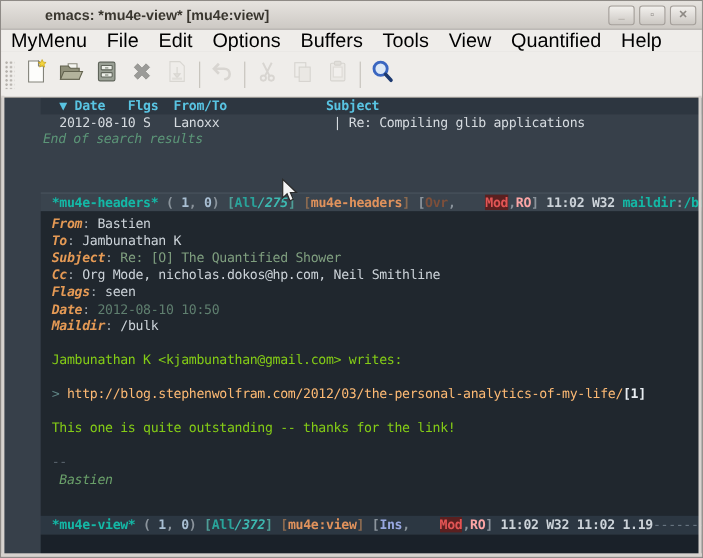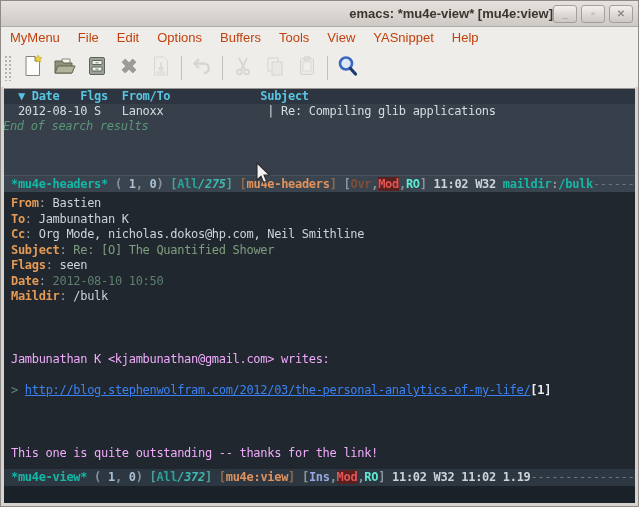--- a/index.html
+++ b/index.html
@@ -3,67 +3,67 @@
 <meta charset="utf-8">
 <style>
   html,body{margin:0;padding:0;}
   body{width:639px;height:507px;position:relative;overflow:hidden;
        font-family:"Liberation Sans",sans-serif;background:#555;}
   .frame{position:absolute;inset:0;background:#d7d3cf;border:1px solid #8e8a86;
          box-sizing:border-box;display:flex;flex-direction:column;}
   
   .titlebar{height:25px;flex:0 0 25px;background:linear-gradient(#e6e3df,#cdc9c4);
             border-bottom:1px solid #b0aca8;display:flex;align-items:center;position:relative;}
-  .title{flex:1;text-align:right;font-weight:bold;font-size:13px;color:#39362f;padding-left:60px;}
+  .title{flex:1;text-align:left;font-weight:bold;font-size:13px;color:#39362f;padding-left:40px;}
   .winbtns{display:flex;gap:4px;margin-right:5px;}
   .winbtn{width:22px;height:16px;border:1px solid #a49f9a;border-radius:3px;
           background:linear-gradient(#f2f0ed,#ccc8c3);color:#8e8a85;font-size:10px;
           font-weight:bold;display:flex;align-items:center;justify-content:center;line-height:1;}
   
   .menubar{height:20px;flex:0 0 20px;background:#efedeA;display:flex;align-items:center;
            padding-left:9px;gap:0;}
-  .menuitem{font-size:13px;color:#c2410c;padding:2px 9px;}
+  .menuitem{font-size:18px;color:#000000;padding:2px 9px;}
   .menuitem:first-child{padding-left:0;}
   
   .toolbar{height:41px;flex:0 0 41px;background:#efedeA;display:flex;align-items:center;
            border-bottom:1px solid #9a968f;}
   .grip{width:9px;height:26px;margin:0 4px 0 3px;
         background-image:radial-gradient(circle,#b5b1ac 1px,transparent 1.2px);
         background-size:4px 4px;}
   .tbtn{width:32px;height:30px;display:flex;align-items:center;justify-content:center;}
   .tsep{width:1px;height:24px;background:#c4c0ba;margin:0 4px;}
   
-  .mono{font-family:"DejaVu Sans Mono","Liberation Mono",monospace;font-size:12px;letter-spacing:-0.3px;}
+  .mono{font-family:"DejaVu Sans Mono","Liberation Mono",monospace;font-size:12px;letter-spacing:-0.3px;padding-left:36px;}
   .emacs{flex:1;display:flex;flex-direction:column;background:#37404a;overflow:hidden;position:relative;}
   .hline{height:15px;line-height:15px;background:#2d3640;color:#59c4e2;font-weight:bold;
          white-space:pre;padding-left:10px;}
   .hrow{height:15px;line-height:15px;color:#d6dbe0;white-space:pre;padding-left:10px;position:relative;}
   .hrow.sel{background:#1f2730;color:#ffffff;font-weight:bold;text-decoration:underline;}
   .eos{height:15px;line-height:15px;font-style:italic;color:#5c9678;white-space:pre;padding-left:2px;}
   .hfill{flex:0 0 41px;}
   .fringe-mark{position:absolute;left:2px;top:1px;width:6px;height:12px;
                border:1px solid #aab2ba;text-decoration:none;}
   
   .modeline{height:17px;line-height:17px;white-space:nowrap;overflow:hidden;
             font-weight:bold;padding-left:10px;}
   .ml-top{background:#3a444e;border-top:1px solid #49535d;box-sizing:border-box;}
   .ml-bot{background:#2c3742;}
   .t-teal{color:#14b8a6;} .t-dim{color:#8b949c;} .t-num{color:#a9bfd3;}
   .t-allb{color:#29a39a;text-align:center;} .t-all{color:#3db8b0;font-style:italic;} .t-tealdim{color:#4e9e97;}
   .t-orange{color:#e0925c;} .t-obr{color:#8a6a50;}
   .t-ovr{color:#7d4f3a;} .t-ins{color:#98a7e0;}
-  .t-mod{color:#e25555;background:#5a2020;} .t-ro{color:#5eead4;}
+  .t-mod{color:#e25555;background:#5a2020;margin-left:27px;} .t-ro{color:#fca5a5;}
   .t-light{color:#ccd3d9;} .t-dash{color:#6b7884;font-weight:normal;}
   
   .view{flex:1;background:#20272e;padding:4px 0 0 10px;overflow:hidden;}
   .vline{height:15.5px;line-height:15.5px;white-space:pre;}
-  .lbl{color:#e59a55;font-weight:bold;} .colon{color:#9aa2a8;}
+  .lbl{color:#e59a55;font-weight:bold;font-style:italic;} .colon{color:#9aa2a8;}
   .val{color:#ccd3d9;} .val-subj{color:#7f9f7f;} .val-date{color:#5f7f6f;}
-  .body-text{color:#f0abfc;margin-top:32px;} .quote{color:#5f8585;}
-  .link{color:#3b82f6;text-decoration:underline;} .linkref{color:#e8edf1;font-weight:bold;}
+  .body-text{color:#84cc16;} .quote{color:#5f8585;}
+  .link{color:#fdba74;} .linkref{color:#e8edf1;font-weight:bold;}
   .sigsep{color:#5a646e;} .sig{color:#6aa06a;font-style:italic;}
   .echo{height:17px;flex:0 0 17px;background:#1a2129;}
   .bottompad{height:3px;flex:0 0 3px;background:#d7d3cf;}
   .sidepad{position:absolute;top:87px;bottom:3px;width:3px;background:#d7d3cf;z-index:5;}
   .cursor{position:absolute;left:256px;top:162px;z-index:9;}
 </style>
 </head>
 <body>
 
 <div class="frame">
@@ -78,21 +78,21 @@
   </div>
 
   <div class="menubar">
     <span class="menuitem">MyMenu</span>
     <span class="menuitem">File</span>
     <span class="menuitem">Edit</span>
     <span class="menuitem">Options</span>
     <span class="menuitem">Buffers</span>
     <span class="menuitem">Tools</span>
     <span class="menuitem">View</span>
-    <span class="menuitem">YASnippet</span>
+    <span class="menuitem">Quantified</span>
     <span class="menuitem">Help</span>
   </div>
 
   <div class="toolbar">
     <div class="grip"></div>
     <div class="tbtn">
       <span><svg width="24" height="24" viewBox="0 0 24 24">
         <path d="M5 2.5h9l4.5 4.5v14.5H5z" fill="#fdfdfb" stroke="#83837a"></path>
         <path d="M14 2.5l4.5 4.5H14z" fill="#d9d9cf" stroke="#83837a"></path>
         <path d="M17.3 1.2l1.1 2.3 2.5.3-1.9 1.7.5 2.5-2.2-1.3-2.2 1.3.5-2.5-1.9-1.7 2.5-.3z" fill="#f2d43c" stroke="#c9a41e" stroke-width="0.7"></path>
@@ -168,22 +168,22 @@
     <div class="hline"> ▼ Date   Flgs  From/To             Subject</div>
     <div class="hrow"> 2012-08-10 S   Lanoxx               | Re: Compiling glib applications</div>
     <div class="eos">End of search results</div>
     <div class="hfill"></div>
 
     <div class="modeline ml-top"><span class="t-teal">*mu4e-headers*</span><span class="t-dim"> ( </span><span class="t-num">1</span><span class="t-dim">, </span><span class="t-num">0</span><span class="t-dim">) </span><span class="t-tealdim">[</span><span class="t-allb">All</span><span class="t-all">/275</span><span class="t-tealdim">] </span><span class="t-obr">[</span><span class="t-orange">mu4e-headers</span><span class="t-obr">] </span><span class="t-dim">[</span><span class="t-ovr">Ovr</span><span class="t-dim">,</span><span class="t-mod">Mod</span><span class="t-dim">,</span><span class="t-ro">RO</span><span class="t-dim">] </span><span class="t-light">11:02 W32 </span><span class="t-teal">maildir</span><span class="t-dim">:</span><span class="t-teal">/bulk</span><span class="t-dash">------------------------</span></div>
 
     <div class="view">
       <div class="vline"><span class="lbl">From</span><span class="colon">: </span><span class="val">Bastien</span></div>
       <div class="vline"><span class="lbl">To</span><span class="colon">: </span><span class="val">Jambunathan K</span></div>
+      <div class="vline"><span class="lbl">Subject</span><span class="colon">: </span><span class="val-subj">Re: [O] The Quantified Shower</span></div>
       <div class="vline"><span class="lbl">Cc</span><span class="colon">: </span><span class="val">Org Mode, nicholas.dokos@hp.com, Neil Smithline</span></div>
-      <div class="vline"><span class="lbl">Subject</span><span class="colon">: </span><span class="val-subj">Re: [O] The Quantified Shower</span></div>
       <div class="vline"><span class="lbl">Flags</span><span class="colon">: </span><span class="val">seen</span></div>
       <div class="vline"><span class="lbl">Date</span><span class="colon">: </span><span class="val-date">2012-08-10 10:50</span></div>
       <div class="vline"><span class="lbl">Maildir</span><span class="colon">: </span><span class="val">/bulk</span></div>
       <div class="vline"></div>
       <div class="vline body-text">Jambunathan K &lt;kjambunathan@gmail.com&gt; writes:</div>
       <div class="vline"></div>
       <div class="vline"><span class="quote">&gt; </span><span class="link">http://blog.stephenwolfram.com/2012/03/the-personal-analytics-of-my-life/</span><span class="linkref">[1]</span></div>
       <div class="vline"></div>
       <div class="vline body-text">This one is quite outstanding -- thanks for the link!</div>
       <div class="vline"></div>

